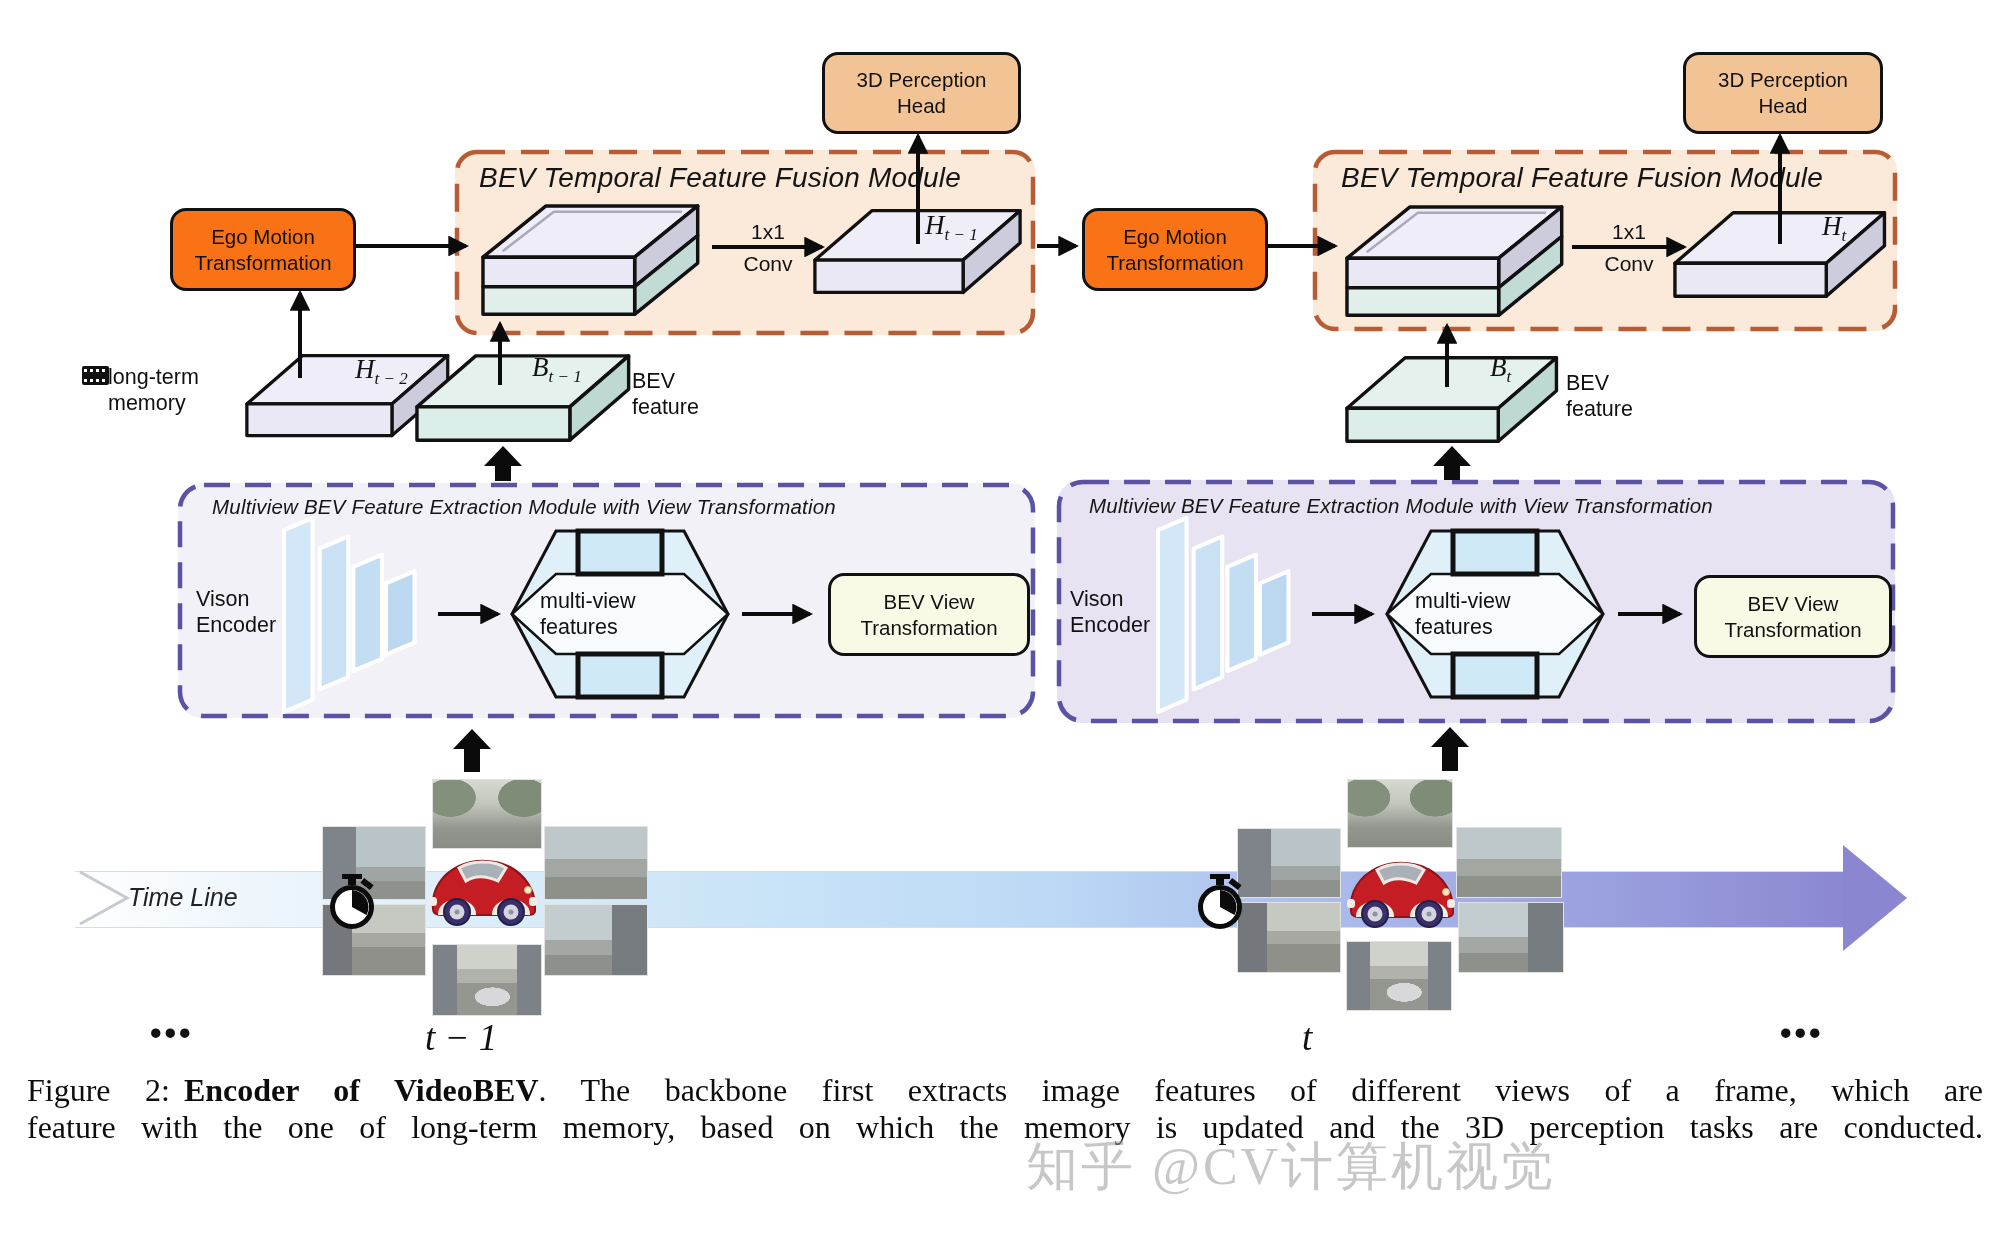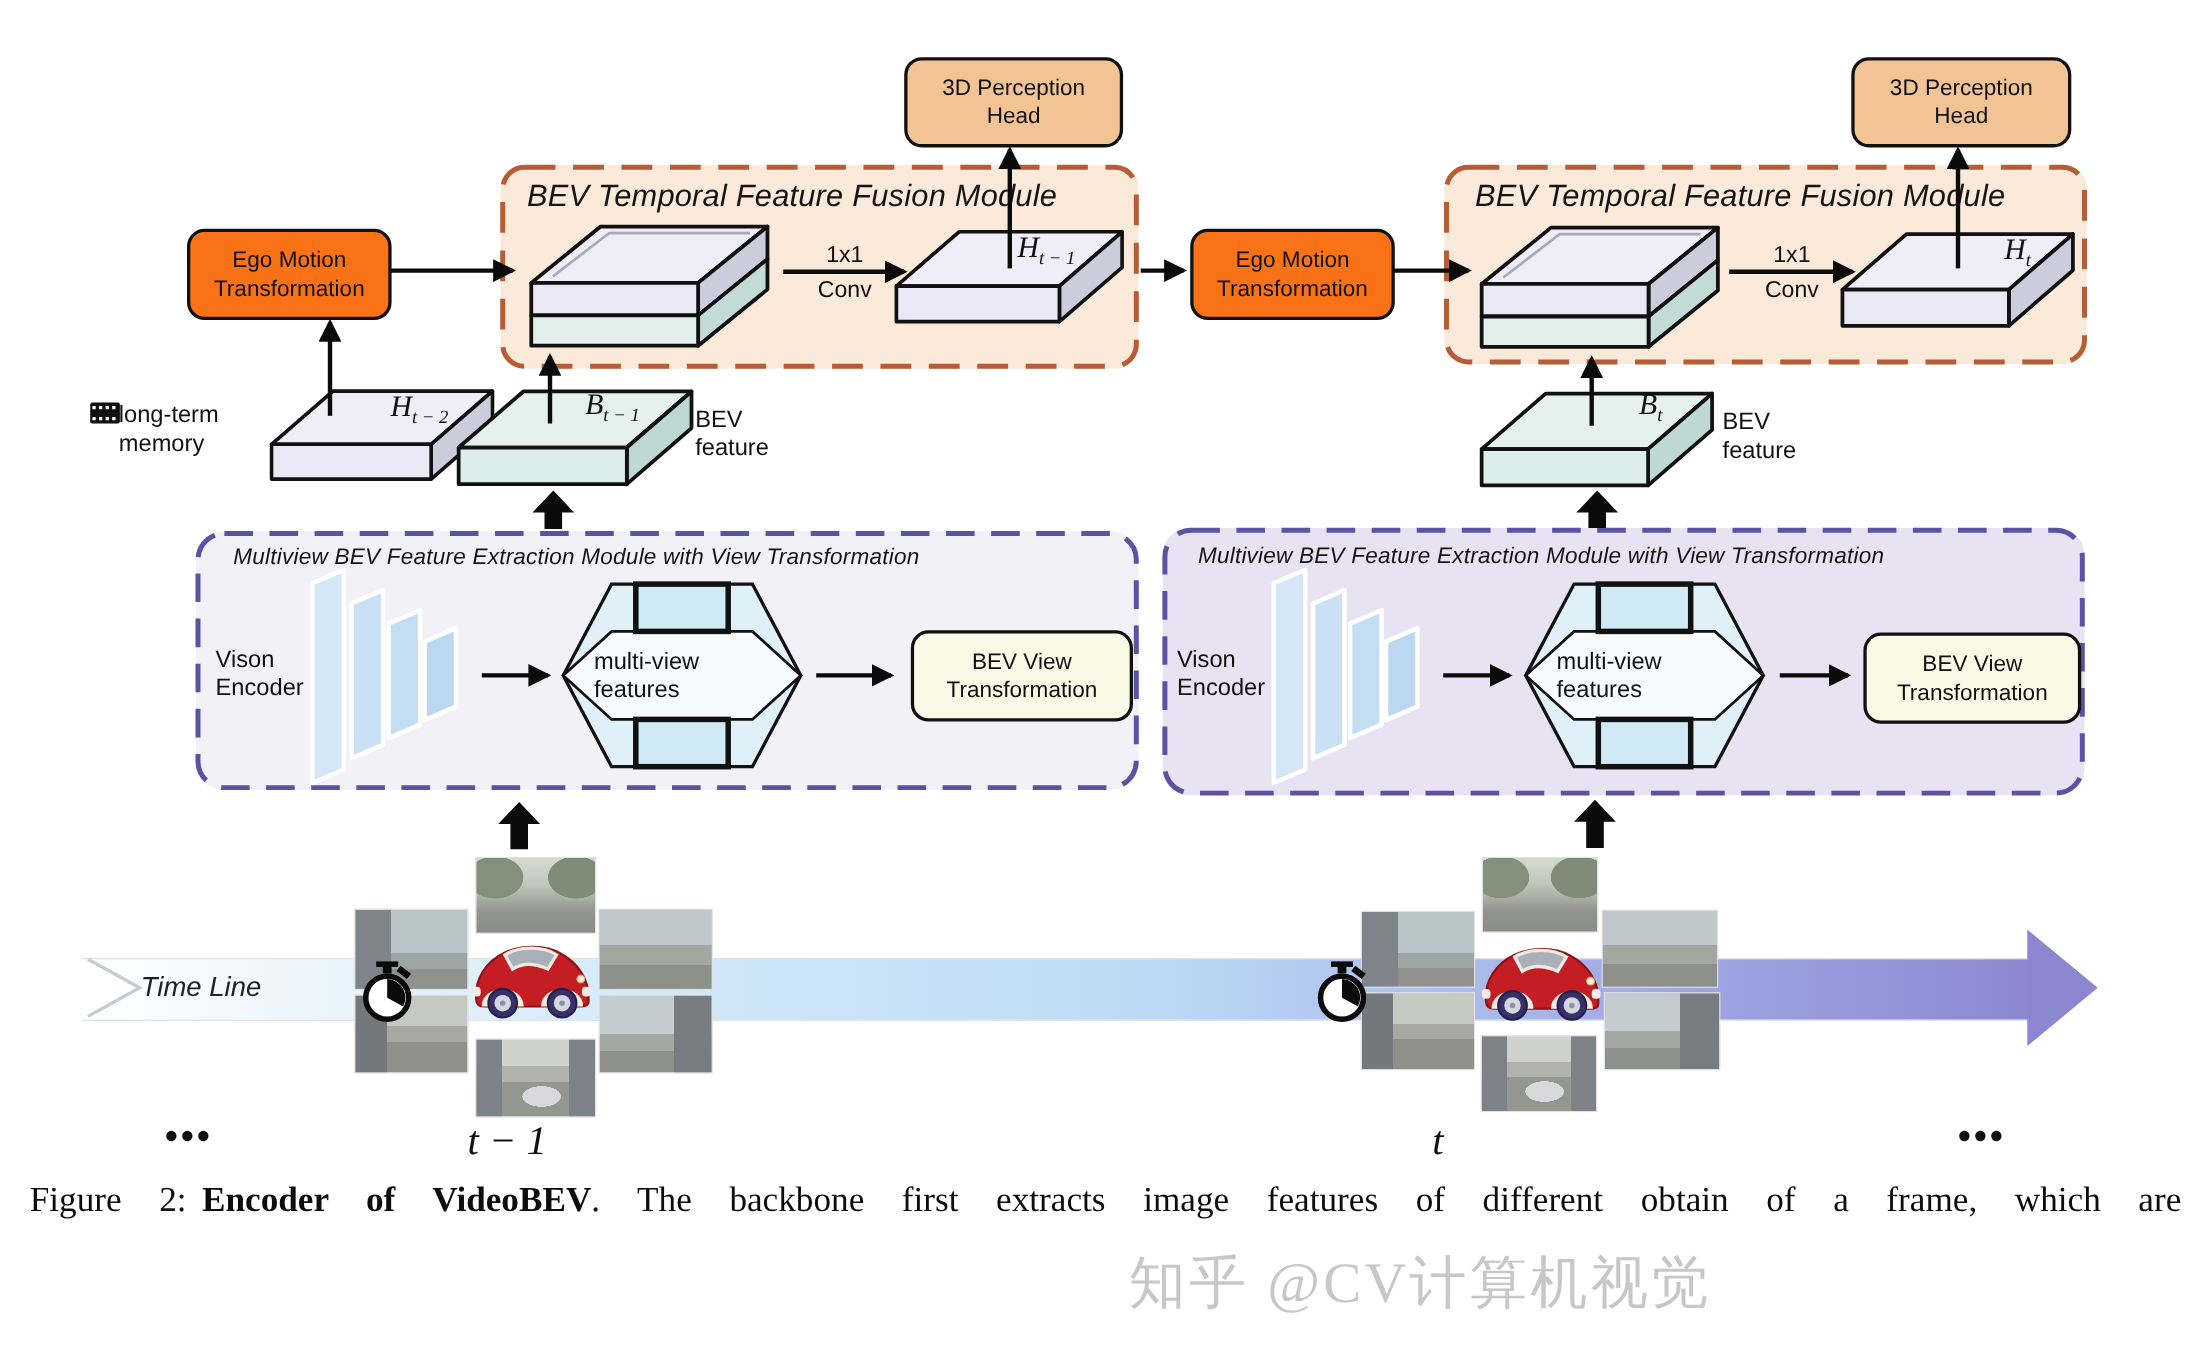--- a/index.html
+++ b/index.html
@@ -242,18 +242,19 @@
   <div class="abs lbl ml" style="left:1415px;top:588px;width:160px">multi-view
 features</div>
 
   <div class="abs tl-label" style="left:128px;top:883px;width:190px;text-align:left">Time Line</div>
   <div class="abs dots" style="left:150px;top:1014px">•••</div>
   <div class="abs tick" style="left:425px;top:1016px">t − 1</div>
   <div class="abs tick" style="left:1302px;top:1016px">t</div>
   <div class="abs dots" style="left:1780px;top:1014px">•••</div>
 
   <div class="abs caption" style="left:27px;top:1072px;width:1956px">
-    <div class="cap-line"><span class="cap-prefix">Figure 2:</span><span class="cap-bold">Encoder of VideoBEV</span><span>. The backbone first extracts image features of different obtain of a frame, which are</span></div>
+    <div class="cap-line"><span class="cap-prefix">Figure 2:</span><span class="cap-bold">Encoder of VideoBEV</span><span>. The backbone first extracts image features of different views of a frame, which are</span></div>
+    <div class="cap-line">feature with the one of long-term memory, based on which the memory is updated and the 3D perception tasks are conducted.</div>
   </div>
 
   <div class="abs watermark" style="left:1026px;top:1132px">知乎 @CV计算机视觉</div>
 
 </div>
 
 </body></html>

